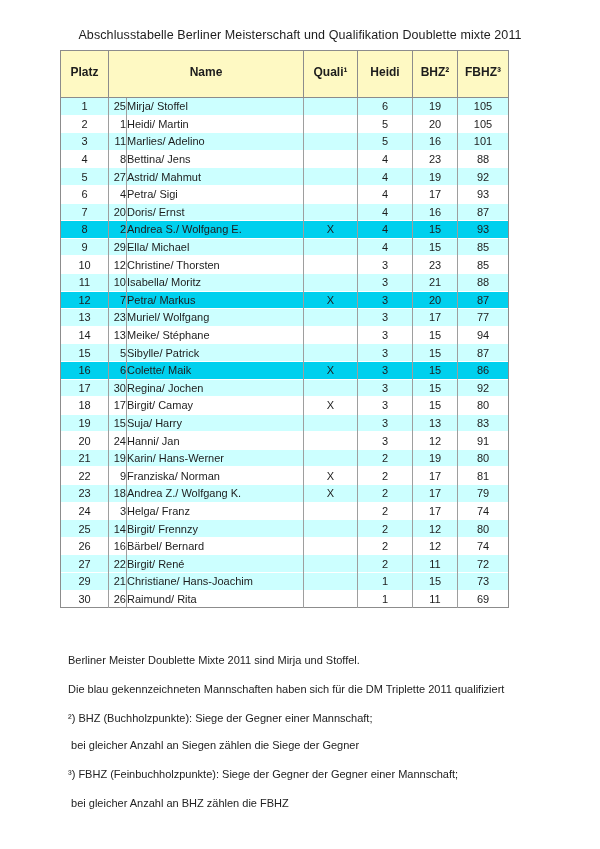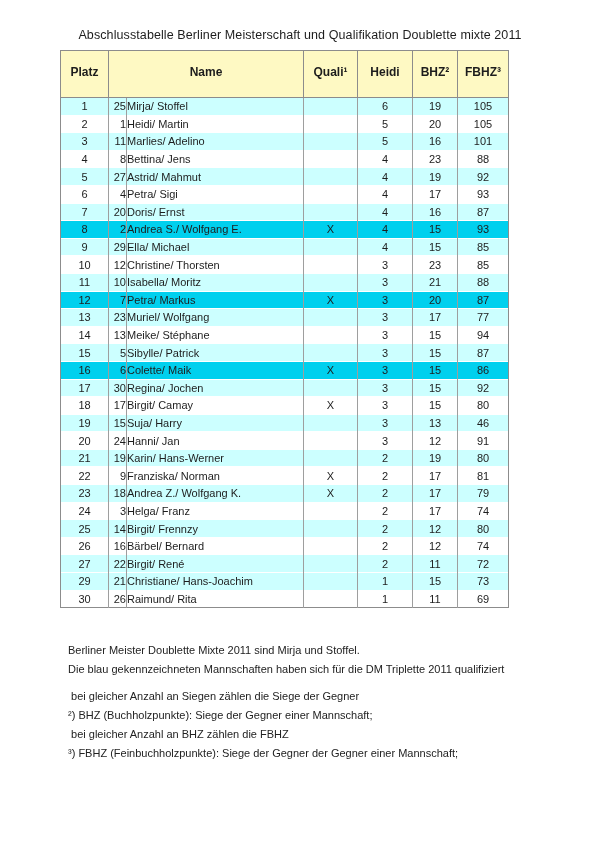--- a/index.html
+++ b/index.html
@@ -33,21 +33,21 @@
   tr.stripe    td { background:var(--c-stripe); }
   tr.plain     td { background:#ffffff; }
   tr.qualified td { background:var(--c-qualified); }
   .cell-platz, .cell-quali, .cell-siege, .cell-bhz, .cell-fbhz { text-align:center; }
   .cell-num  { text-align:right; padding-right:2px; }
   .cell-name { text-align:left;  padding-left:2px;margin-left:16px; }
   .footnotes {
     position:absolute; left:68px; top:641px;
     font-size:11px; line-height:19px; color:#222;
   }
-  .fn-line { white-space:pre-wrap; }
+  .fn-line { white-space:pre-wrap;margin-top:10px; }
   .fn-line.gap { margin-top:8px; }
 </style>
 </head>
 <body>
 
 <div class="page" style="--c-stripe: #CCFFFF; --c-qualified: #00D0EE; --c-line: #8c8c8c;">
 
   <div class="title">Abschlusstabelle Berliner Meisterschaft und Qualifikation Doublette mixte 2011</div>
 
   <table class="results">
@@ -233,21 +233,21 @@
           <td class="cell-bhz">15</td>
           <td class="cell-fbhz">80</td>
         </tr>
         <tr class="stripe">
           <td class="cell-platz">19</td>
           <td class="cell-num">15</td>
           <td class="cell-name">Suja/ Harry</td>
           <td class="cell-quali"></td>
           <td class="cell-siege">3</td>
           <td class="cell-bhz">13</td>
-          <td class="cell-fbhz">46</td>
+          <td class="cell-fbhz">83</td>
         </tr>
         <tr class="plain">
           <td class="cell-platz">20</td>
           <td class="cell-num">24</td>
           <td class="cell-name">Hanni/ Jan</td>
           <td class="cell-quali"></td>
           <td class="cell-siege">3</td>
           <td class="cell-bhz">12</td>
           <td class="cell-fbhz">91</td>
         </tr>
@@ -331,19 +331,19 @@
           <td class="cell-siege">1</td>
           <td class="cell-bhz">11</td>
           <td class="cell-fbhz">69</td>
         </tr>
       </tbody>
   </table>
 
   <div class="footnotes">
     <div class="fn-line">Berliner Meister Doublette Mixte 2011 sind Mirja und Stoffel.</div>
     <div class="fn-line">Die blau gekennzeichneten Mannschaften haben sich für die DM Triplette 2011 qualifiziert</div>
+    <div class="fn-line">²) BHZ (Buchholzpunkte): Siege der Gegner einer Mannschaft;</div>
     <div class="fn-line gap"> bei gleicher Anzahl an Siegen zählen die Siege der Gegner</div>
-    <div class="fn-line">²) BHZ (Buchholzpunkte): Siege der Gegner einer Mannschaft;</div>
+    <div class="fn-line">³) FBHZ (Feinbuchholzpunkte): Siege der Gegner der Gegner einer Mannschaft;</div>
     <div class="fn-line"> bei gleicher Anzahl an BHZ zählen die FBHZ</div>
-    <div class="fn-line">³) FBHZ (Feinbuchholzpunkte): Siege der Gegner der Gegner einer Mannschaft;</div>
   </div>
 
 </div>
 
 </body></html>

